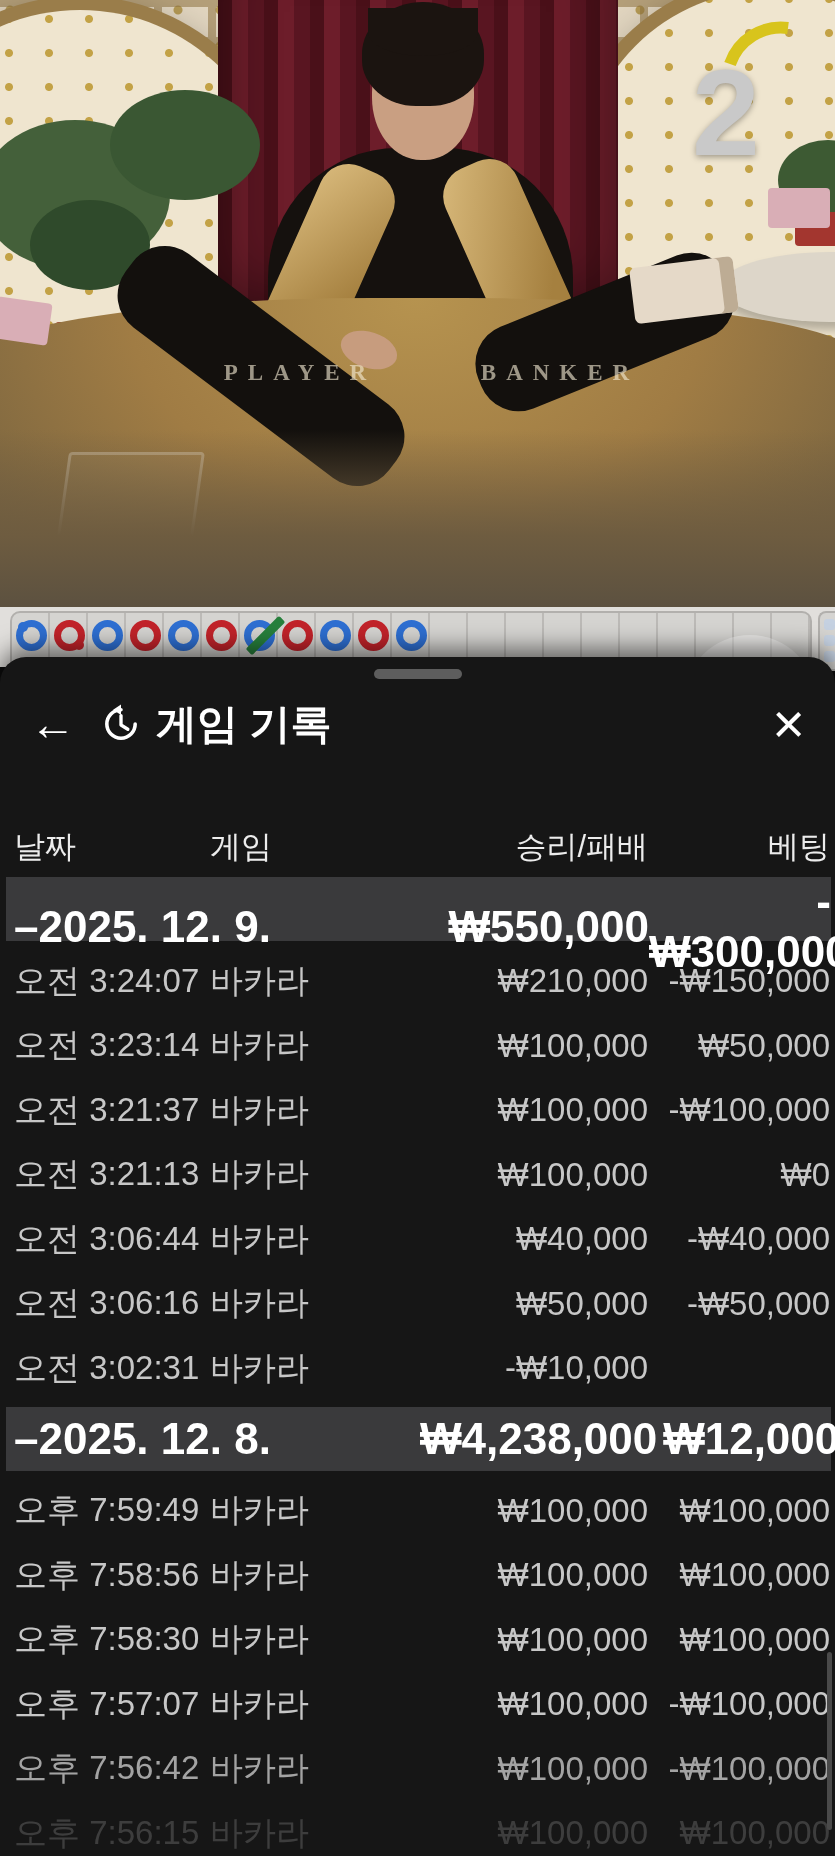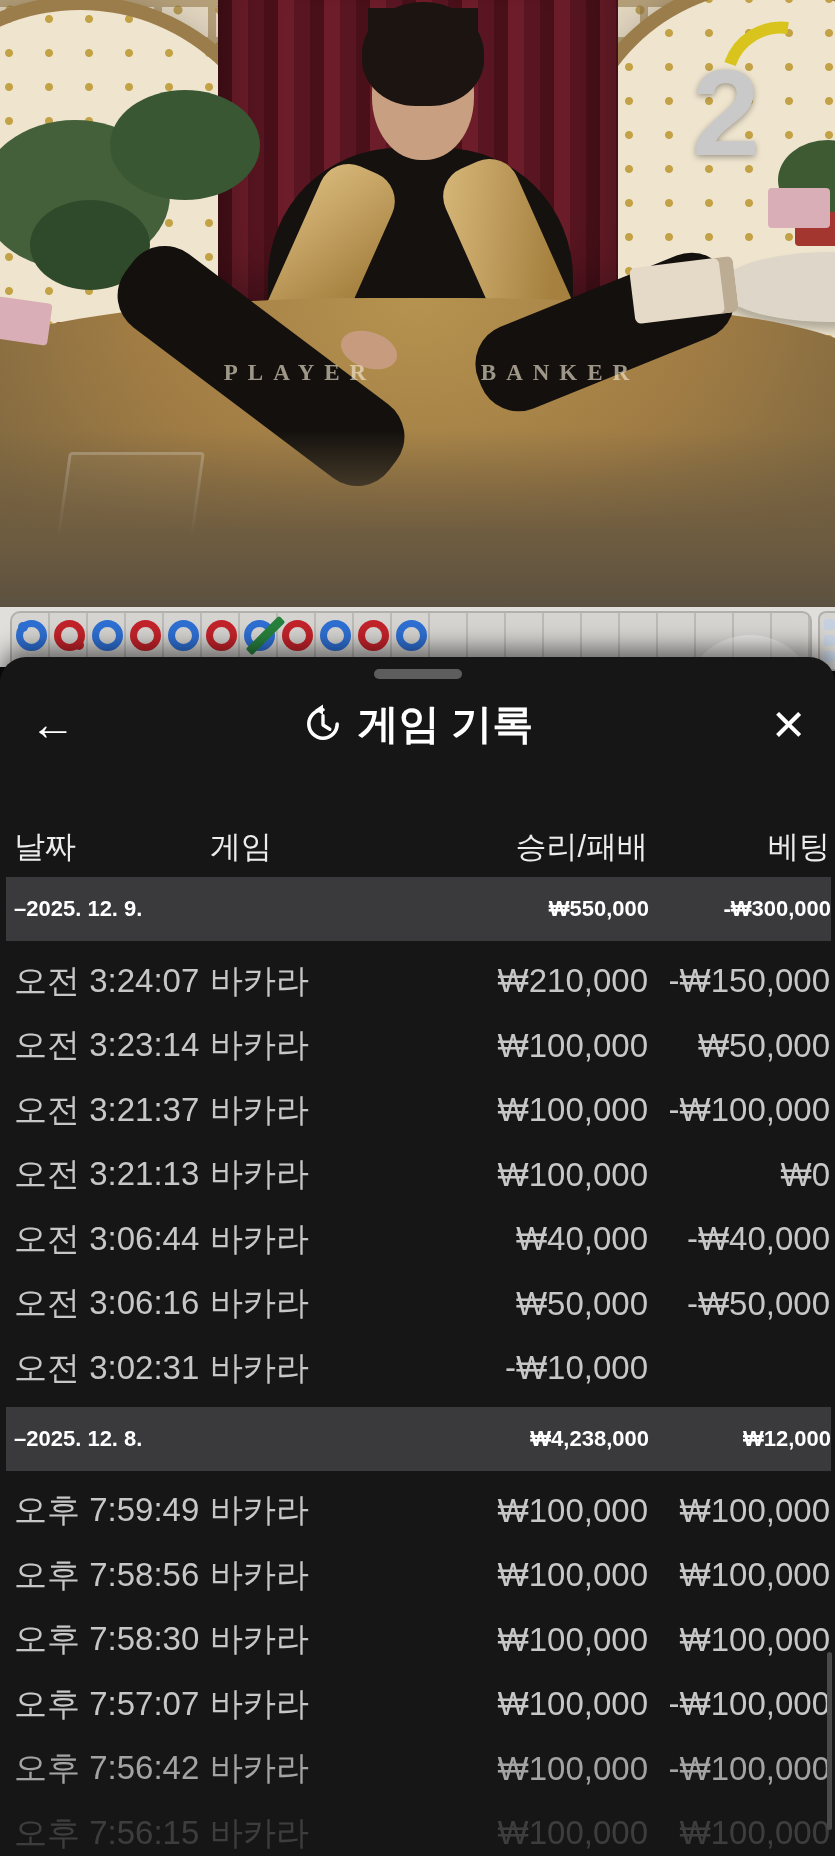--- a/index.html
+++ b/index.html
@@ -85,32 +85,32 @@
   .road-mini{position:absolute;left:818px;top:4px;width:20px;height:56px;background:#d5d4d1;
      border:2px solid #b2b0ad;border-right:none;border-radius:8px 0 0 8px;}
   .road-mini i{position:absolute;left:4px;width:11px;height:11px;background:#c5d1e1;border-radius:3px;}
 
   
   .modal{position:absolute;left:0;top:657px;width:835px;height:1199px;background:#161616;
      border-radius:26px 26px 0 0;box-shadow:0 -8px 24px rgba(0,0,0,.55);color:#c7c7c7;overflow:hidden;}
   .handle{position:absolute;left:374px;top:12px;width:88px;height:10px;border-radius:5px;background:#5d5d5d;}
   .m-header{display:flex;align-items:center;height:62px;margin-top:36px;padding:0 30px;}
   .m-back{font-size:46px;color:#fff;line-height:1;width:70px;}
-  .m-title{flex:1;display:flex;align-items:center;justify-content:center;gap:14px;
+  .m-title{flex:1;display:flex;align-items:center;gap:14px;
      color:#fff;font-size:41px;font-weight:bold;}
   .m-close{font-size:56px;color:#fff;line-height:1;width:70px;text-align:right;font-weight:400;}
 
   .grid{display:grid;grid-template-columns:196px 210px 1fr 182px;align-items:center;}
   .cols{height:48px;margin-top:68px;padding:0 5px 0 14px;font-size:31px;color:#ececec;}
   .c-num{text-align:right;}
   .cols .c-num{font-weight:normal;}
 
   #history-body{margin-top:0;}
   .date-bar{height:64px;margin:6px 4px 8px 6px;padding:0 0 0 8px;background:#3a3a3c;
-     font-size:22px;font-weight:bold;color:#fff;}
+     font-size:44px;font-weight:bold;color:#fff;}
   .date-bar .c-span{grid-column:1/3;}
   .h-row{height:64.5px;padding:0 5px 0 14px;font-size:33px;color:#c7c7c7;}
   .group:last-of-type .h-row:nth-last-child(2){opacity:.8;}
   .group:last-of-type .h-row:last-child{opacity:.22;}
 
   .scroll-thumb{position:absolute;right:3px;top:995px;width:5px;height:178px;background:#4a4a4a;border-radius:3px;}
 </style>
 </head>
 <body>
 

